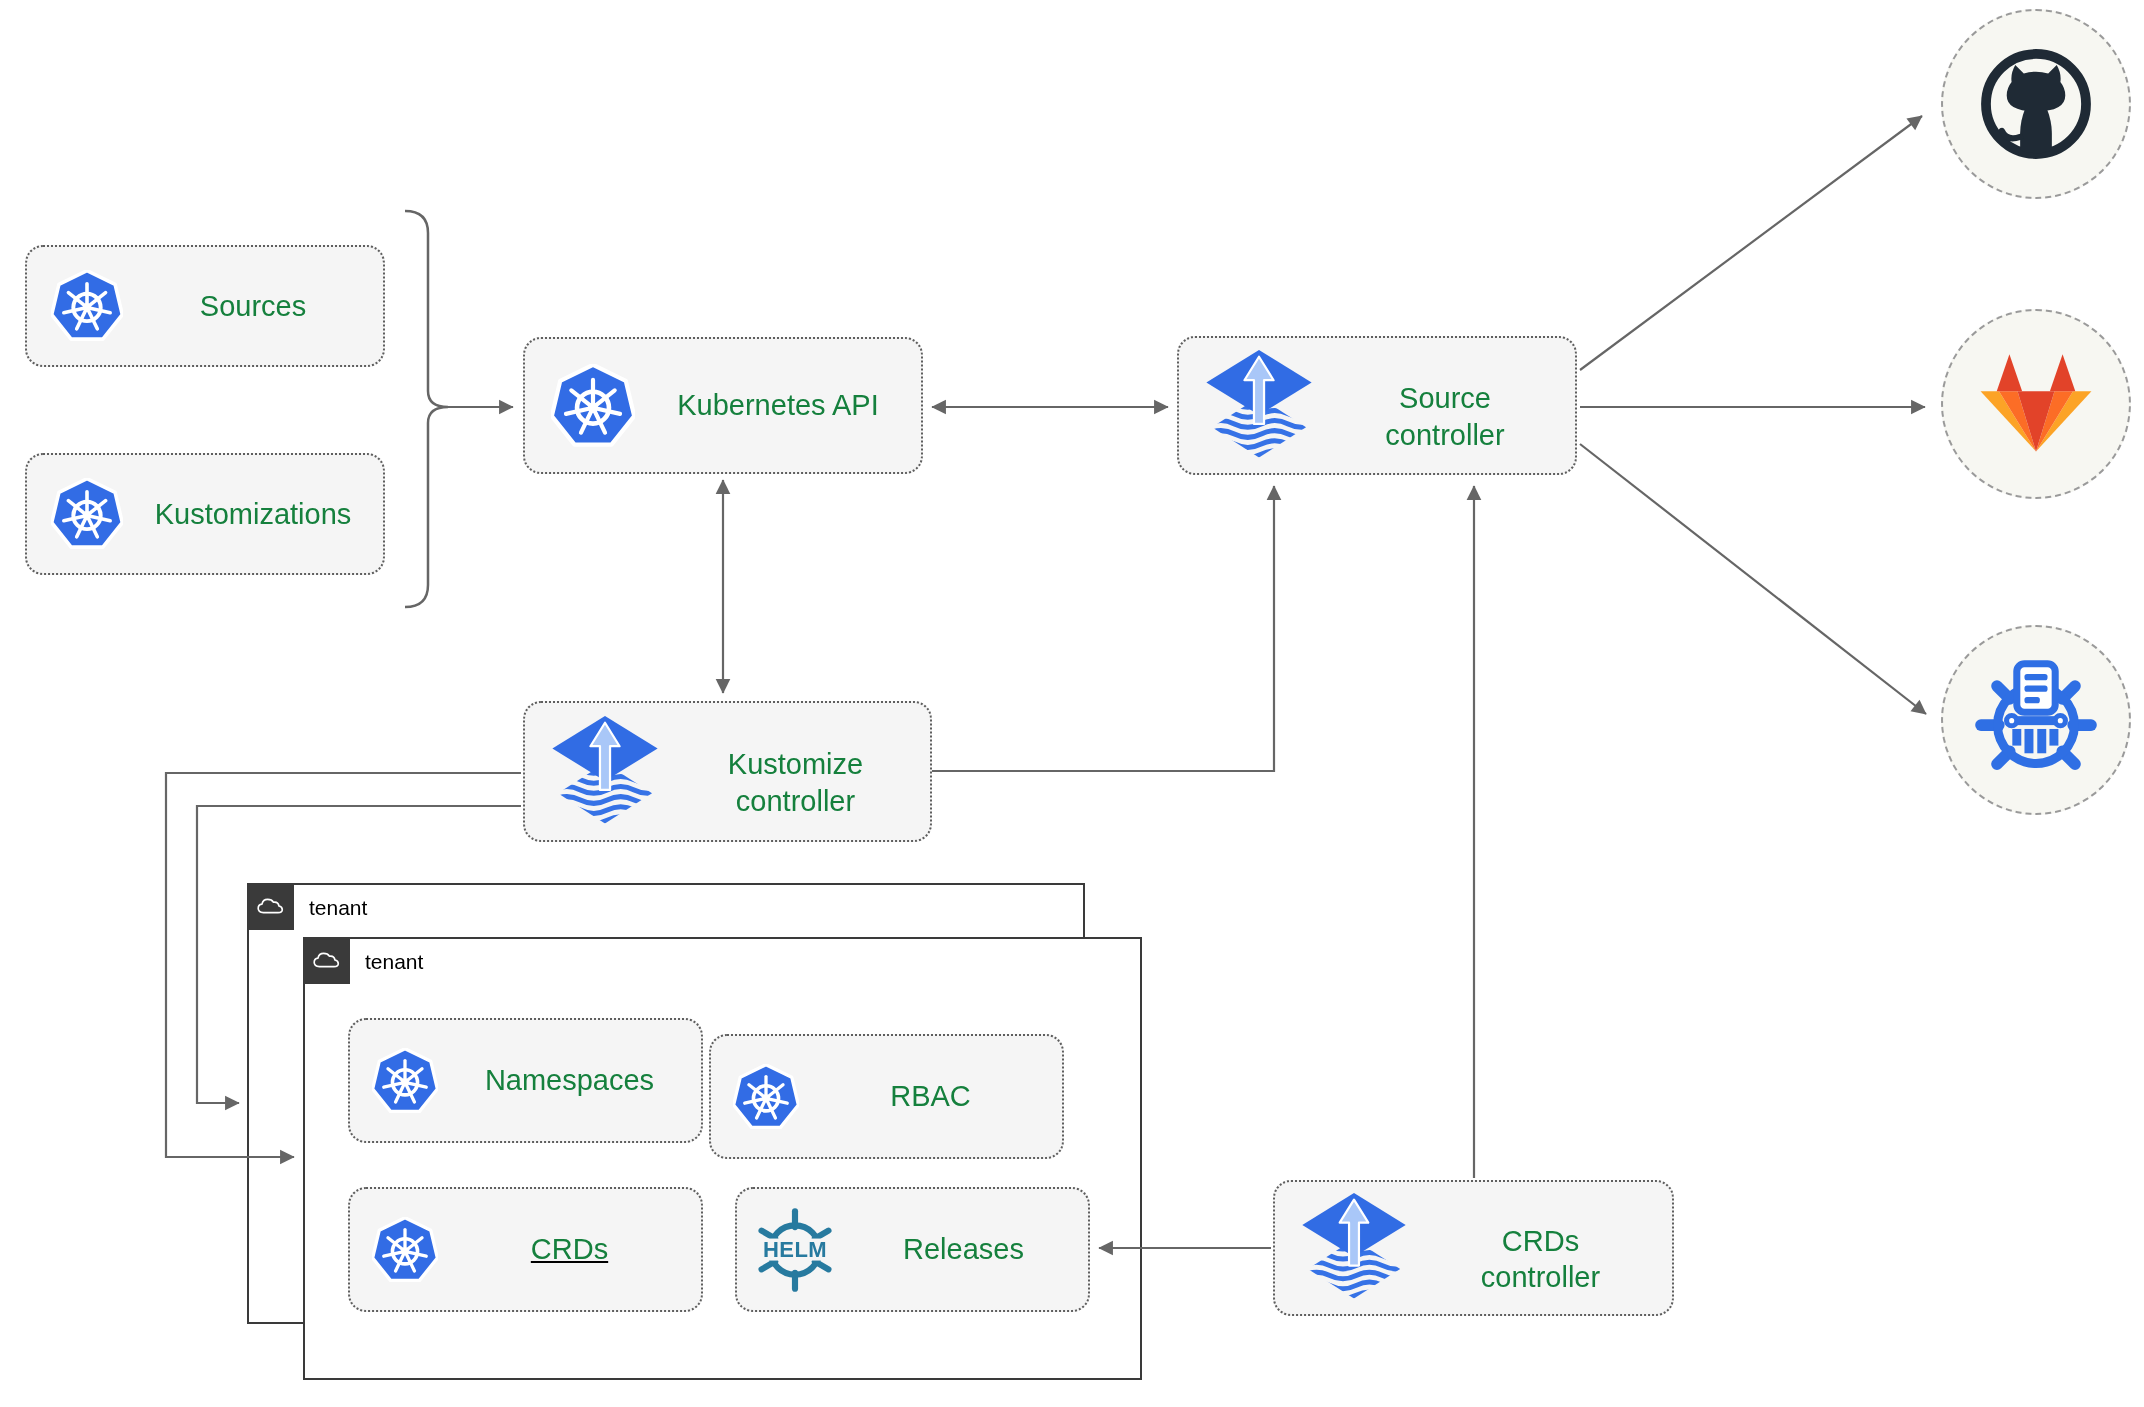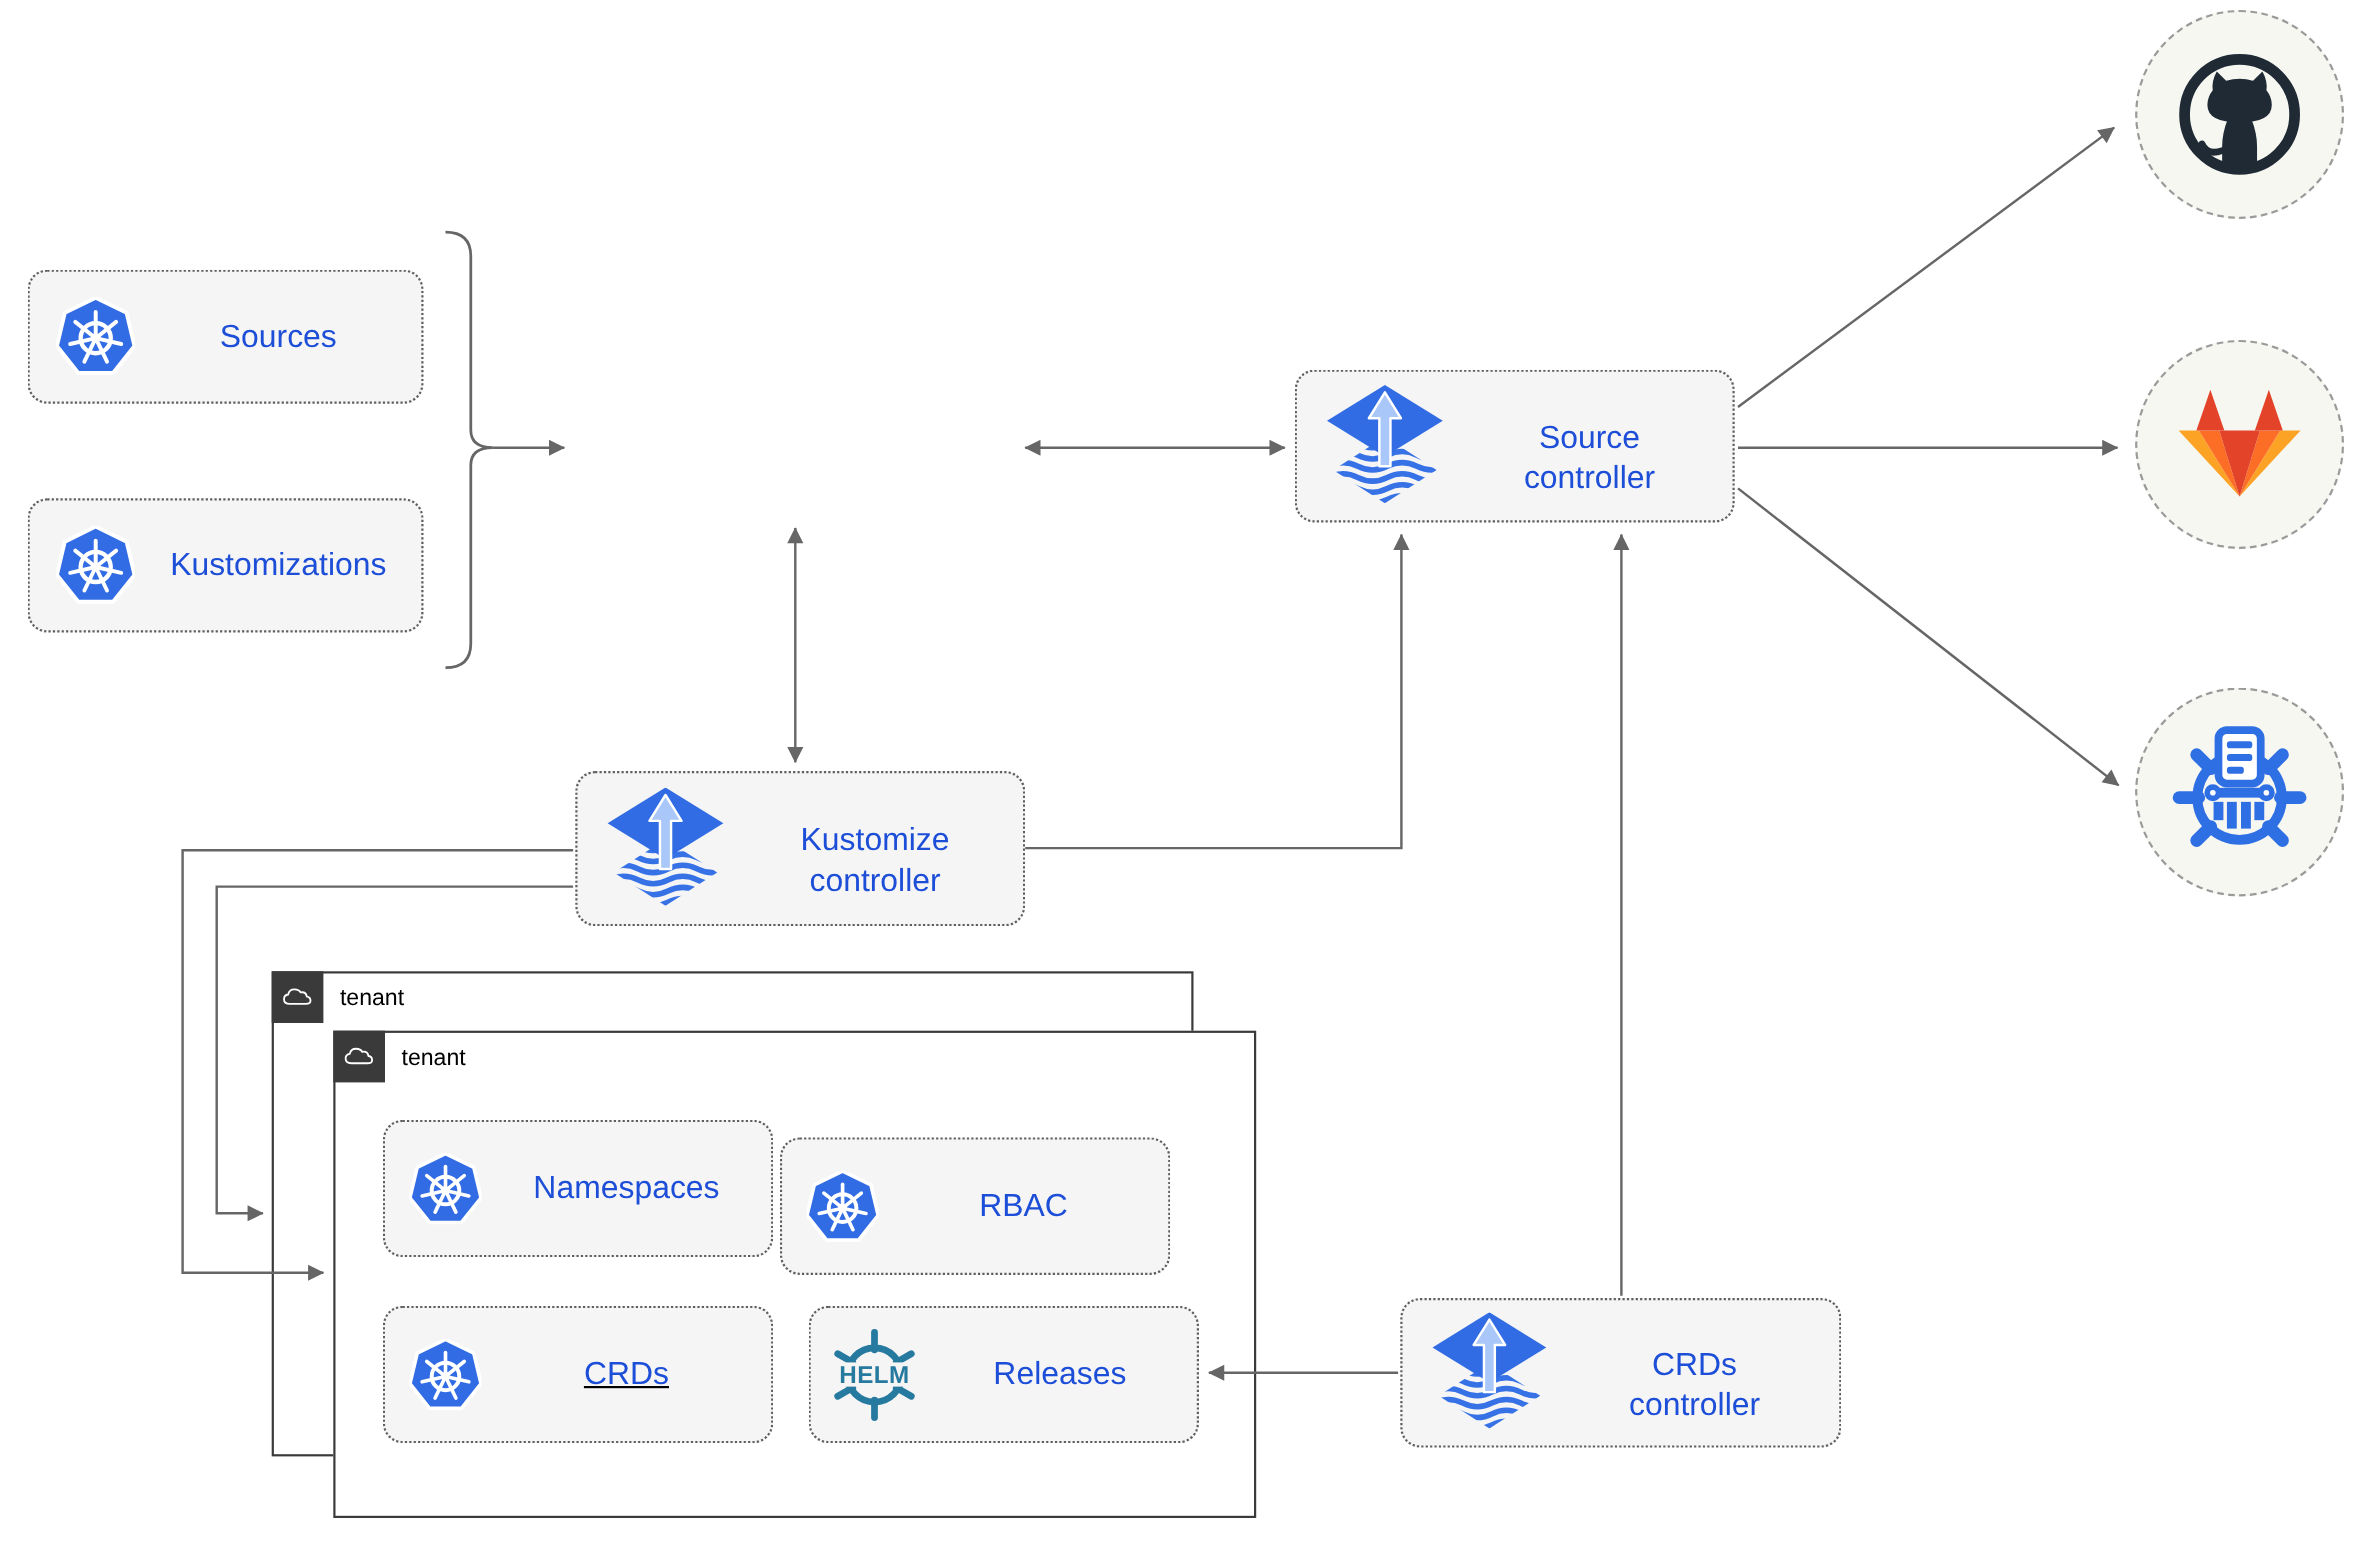--- a/index.html
+++ b/index.html
@@ -14,21 +14,21 @@
     position:absolute;
     display:flex;align-items:center;
     background:#F5F5F5;
     border:2.5px dotted #5E5E5E;
     border-radius:18px;
     box-sizing:border-box;
   }
   .chip .pad{flex:0 0 auto;}
   .chip-label{
     flex:1 1 auto;text-align:center;
-    font-size:29px;color:#1d4ed8;line-height:1.25;
+    font-size:29px;color:#15803d;line-height:1.25;
   }
   .chip-label .wrap2{display:inline-block;max-width:175px;margin-top:22px;}
   .icon{display:block;}
   .tenant{
     position:absolute;background:#ffffff;
     border:2.5px solid #3A3A3A;box-sizing:border-box;
   }
   .tenant-tab{
     position:absolute;left:-2.5px;top:-2.5px;
     width:47px;height:47px;background:#3A3A3A;
@@ -197,20 +197,26 @@
     <div class="chip-label">Sources</div>
   </div>
 
   <div class="chip" style="left:25px;top:453px;width:360px;height:122px;padding-left:24px;">
     <svg class="icon pad" width="72" height="72" viewBox="0 0 100 100">
         <use href="#sym-k8s"></use>
       </svg>
     <div class="chip-label">Kustomizations</div>
   </div>
 
+  <div class="chip" style="left:523px;top:337px;width:400px;height:137px;padding-left:26px;">
+    <svg class="icon pad" width="84" height="84" viewBox="0 0 100 100">
+        <use href="#sym-k8s"></use>
+      </svg>
+    <div class="chip-label">Kubernetes API</div>
+  </div>
 
   <div class="chip" style="left:1177px;top:336px;width:400px;height:139px;padding-left:24px;">
     <svg class="icon pad" width="112" height="112" viewBox="0 0 100 100">
         <use href="#sym-flux"></use>
       </svg>
     <div class="chip-label">
       <span class="wrap2">Source controller</span>
     </div>
   </div>
 

